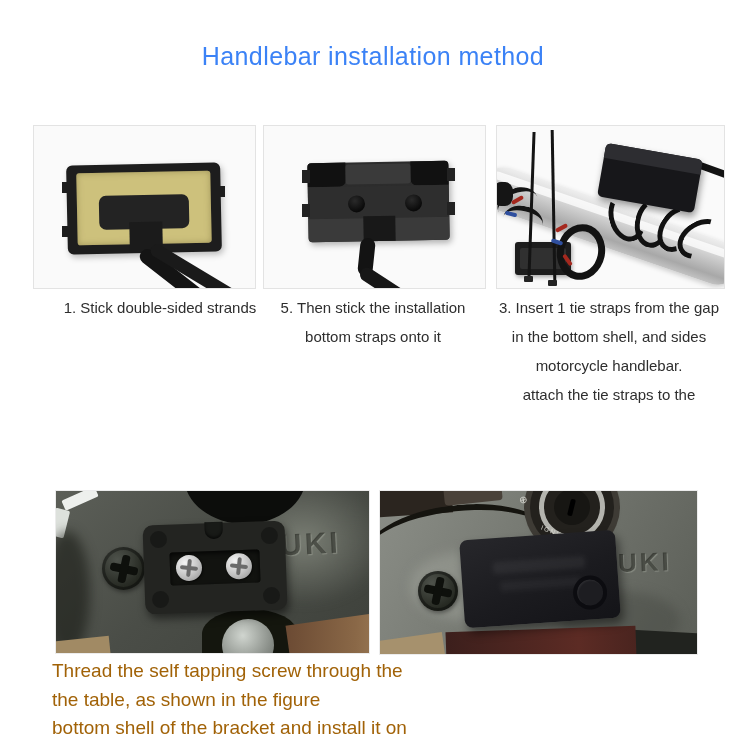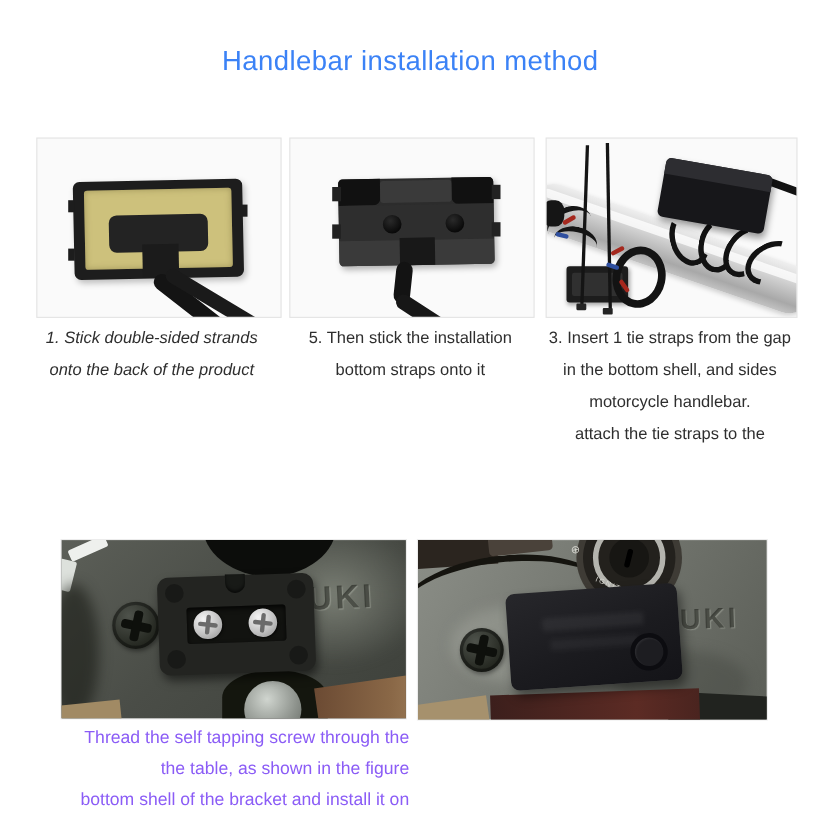--- a/index.html
+++ b/index.html
@@ -50,24 +50,24 @@
   .p3-strap{width:3px;background:#141414;z-index:2;}
   .p3-straphead{width:9px;height:6px;background:#242424;border-radius:1px;z-index:2;}
   .p3-lbracket{left:18px;top:116px;width:56px;height:33px;background:#1d1d1d;border-radius:3px;z-index:1;box-shadow:1px 2px 4px rgba(0,0,0,.35);}
   .p3-lbracket-in{left:5px;top:6px;width:46px;height:21px;background:#303030;border-radius:2px;}
   .p3-lwire{border-top:5px solid #141414;border-radius:50%;background:transparent;z-index:1;}
   .p3-lblob{left:-4px;top:56px;width:20px;height:24px;background:#151515;border-radius:40%;z-index:1;}
 
   
   .cap{text-align:center;color:#2e2e2e;font-size:15px;line-height:29px;}
   .cap div{white-space:nowrap;}
-  .cap1{left:18px;top:293px;width:240px;font-style:italic;}
+  .cap1{left:40px;top:293px;width:240px;}
   .cap2{left:253px;top:293px;width:240px;}
   .cap3{left:484px;top:293px;width:250px;}
-  .bcap{text-align:right;color:#8b5cf6;font-size:16px;line-height:28.5px;}
+  .bcap{text-align:left;color:#a16207;font-size:19px;line-height:28.5px;}
   .bcap div{white-space:nowrap;}
   .bcap1{left:52px;top:657px;width:320px;}
   .bcap2{left:378px;top:655px;width:320px;}
 
   
   .photo{top:491px;height:162px;overflow:hidden;box-shadow:0 0 0 1px #ececec;}
   .photoA{left:56px;width:313px;background:linear-gradient(135deg,#5c5f58 0%,#4a4d47 45%,#3e413b 100%);}
   .photoB{left:380px;width:317px;height:163px;background:linear-gradient(120deg,#8b8e87 0%,#72756e 50%,#5b5e57 100%);}
   .blob{filter:blur(6px);border-radius:50%;}
   .screw{border-radius:50%;background:radial-gradient(circle at 35% 30%,#4e524b,#23261f 72%);box-shadow:inset 0 0 0 3px rgba(0,0,0,.35),1px 2px 4px rgba(0,0,0,.4);}
@@ -183,21 +183,20 @@
     <div class="abs p3-straphead" style="left:51px;top:154px;"></div>
     <div class="abs p3-lwire" style="left:0px;top:62px;width:42px;height:28px;transform:rotate(-22deg);"></div>
     <div class="abs p3-lwire" style="left:6px;top:80px;width:40px;height:24px;transform:rotate(12deg);"></div>
     <div class="abs p3-lblob"></div>
     <div class="abs p3-wire-red" style="left:14px;top:72px;transform:rotate(-30deg);"></div>
     <div class="abs p3-wire-blue" style="left:8px;top:86px;transform:rotate(14deg);"></div>
   </div>
 
   <div class="abs cap cap1">
     <div>1. Stick double-sided strands</div>
-    <div>onto the back of the product</div>
   </div>
   <div class="abs cap cap2">
     <div>5. Then stick the installation</div>
     <div>bottom straps onto it</div>
   </div>
   <div class="abs cap cap3">
     <div>3. Insert 1 tie straps from the gap</div>
     <div>in the bottom shell, and sides</div>
     <div>motorcycle handlebar.</div>
     <div>attach the tie straps to the</div>

